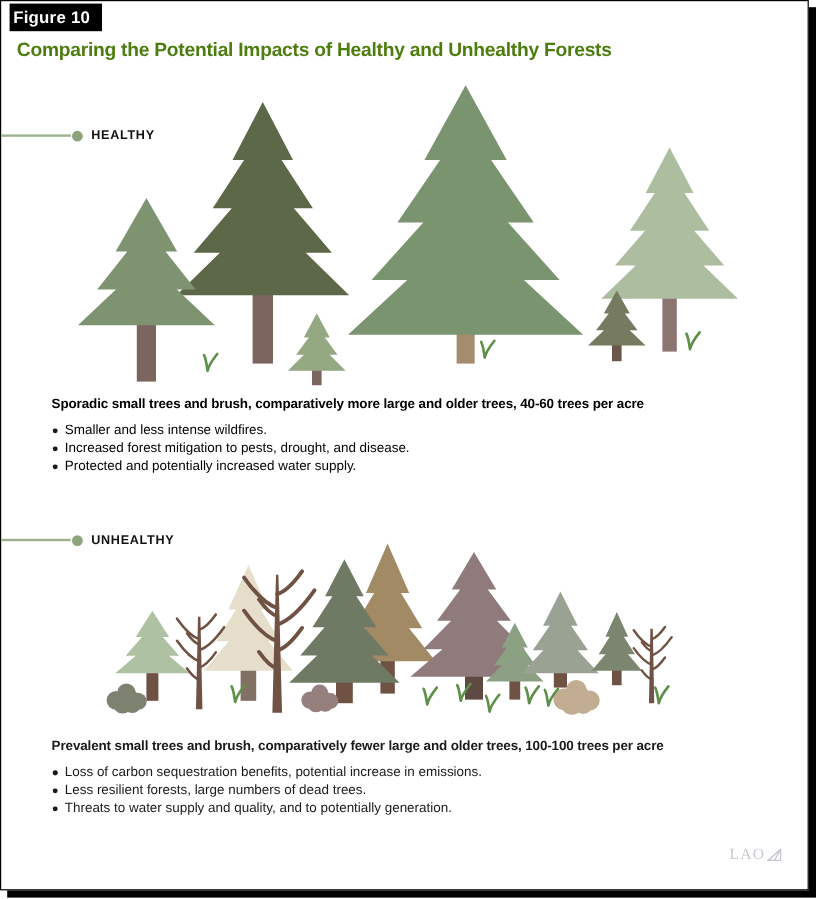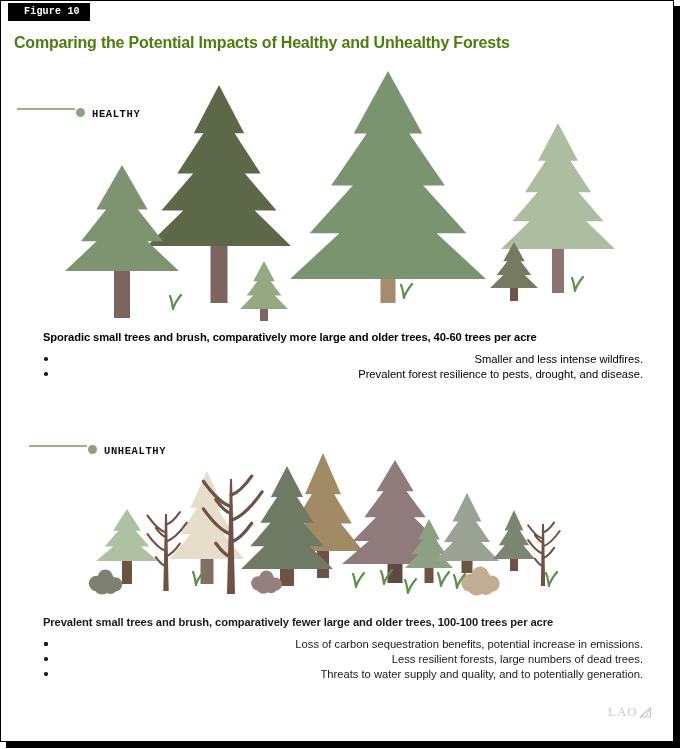--- a/index.html
+++ b/index.html
@@ -1,33 +1,33 @@
 <!DOCTYPE html>
 <html><head>
 <meta charset="utf-8">
 <style>
   html,body{margin:0;padding:0;background:#fff;}
   body{width:681px;height:749px;position:relative;font-family:"Liberation Sans",sans-serif;-webkit-font-smoothing:antialiased;}
   .figure{position:absolute;left:0;top:0;width:672px;height:740px;background:#fff;border:1.5px solid #000;box-shadow:6px 6px 0 0 #000;}
-  .figure-badge{position:absolute;left:7px;top:2px;background:#000;color:#fff;font-size:10px;font-weight:bold;padding:3px 10px 4px 16px;letter-spacing:.2px;font-family:Liberation Mono, monospace;}
+  .figure-badge{position:absolute;left:7px;top:2px;background:#000;color:#fff;font-size:14px;font-weight:bold;padding:3px 10px 4px 3px;letter-spacing:.2px;}
   .figure-title{position:absolute;left:13px;top:33px;font-size:16px;font-weight:bold;letter-spacing:-0.2px;}
-  .section-label{position:absolute;left:16px;display:flex;align-items:flex-start;height:10px;font-family:Liberation Mono, monospace;}
+  .section-label{position:absolute;left:0;display:flex;align-items:center;height:10px;}
   .section-label .line{display:inline-block;width:58px;height:2px;}
   .section-label .dot{display:inline-block;width:9px;height:9px;border-radius:50%;margin-left:1px;}
   .section-label .txt{margin-left:7px;font-size:10.5px;font-weight:bold;letter-spacing:.6px;color:#111;}
   .label-healthy{top:107px;}
-  .label-unhealthy{top:444px;margin-left:12px;}
+  .label-unhealthy{top:444px;}
   svg.forest{position:absolute;left:0;display:block;}
   #healthy-forest{top:60px;}
   #unhealthy-forest{top:440px;}
   .textblock{position:absolute;left:42px;width:600px;color:#1a1a1a;}
   #healthy-text{top:330px;}
   #unhealthy-text{top:615px;}
   .headline{margin:0 0 9px 0;font-size:11.2px;font-weight:bold;letter-spacing:-0.1px;}
-  ul.bullets{list-style:none;margin:0;padding:0;text-align:right;}
+  ul.bullets{list-style:none;margin:0;padding:0;}
   ul.bullets li{font-size:11.2px;line-height:15.2px;padding-left:11px;position:relative;}
   ul.bullets li .bdot{position:absolute;left:1px;top:5px;width:3.5px;height:3.5px;border-radius:50%;background:#1a1a1a;}
   .lao-logo{position:absolute;left:607px;top:703px;font-family:"Liberation Serif",serif;font-size:13px;letter-spacing:1px;display:flex;align-items:center;text-align:center;}
   .lao-logo svg{margin-left:1px;}
 </style>
 </head>
 <body>
 
 <div class="figure">
 
@@ -76,21 +76,22 @@
       </g>
       <g>
         <path d="M574 290 C573 285 573 281 571 277 M574 290 C575 285 578 281 582 276" fill="none" stroke="#5E9049" stroke-width="2.2" stroke-linecap="round"></path>
       </g>
     </svg>
 
   <div class="textblock" id="healthy-text" style="color: #000000;">
     <p class="headline">Sporadic small trees and brush, comparatively more large and older trees, 40-60 trees per acre</p>
     <ul class="bullets">
         <li><span class="bdot"></span><span>Smaller and less intense wildfires.</span></li>
-        <li><span class="bdot"></span><span>Prevalent forest resilience to pests, drought, and disease.</span></li>
+        <li><span class="bdot"></span><span>Increased forest mitigation to pests, drought, and disease.</span></li>
+        <li><span class="bdot"></span><span>Protected and potentially increased water supply.</span></li>
       </ul>
   </div>
 
   <div class="section-label label-unhealthy">
     <span class="line" style="background: rgb(157, 177, 141);"></span>
     <span class="dot" style="background: rgb(140, 163, 124);"></span>
     <span class="txt">UNHEALTHY</span>
   </div>
 
   <svg id="unhealthy-forest" class="forest" width="672" height="165" viewBox="0 440 672 165">

